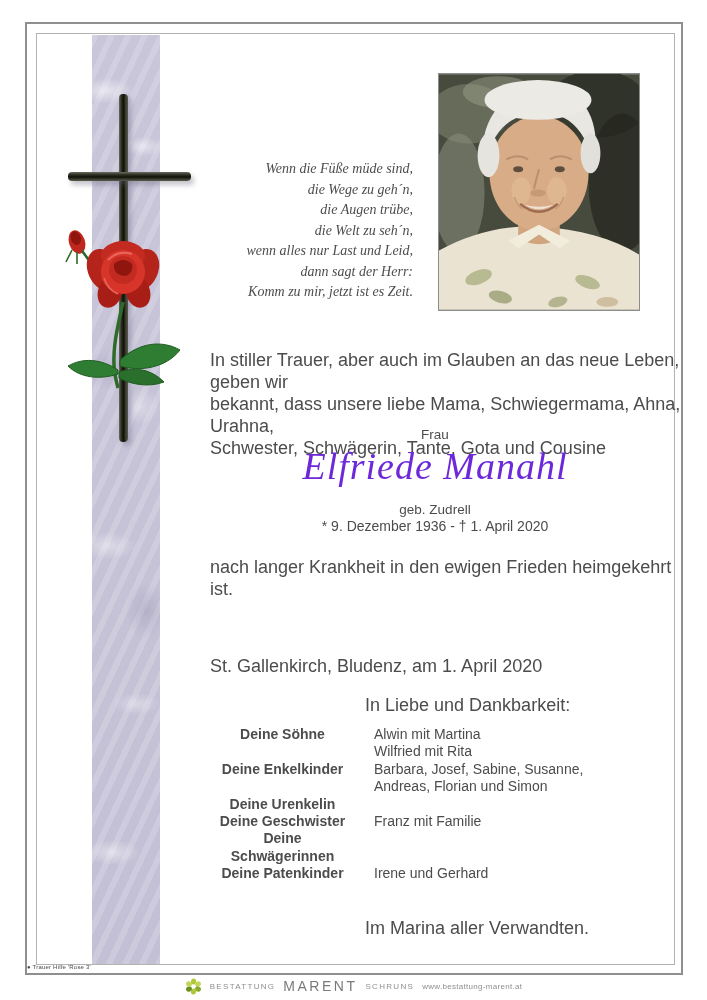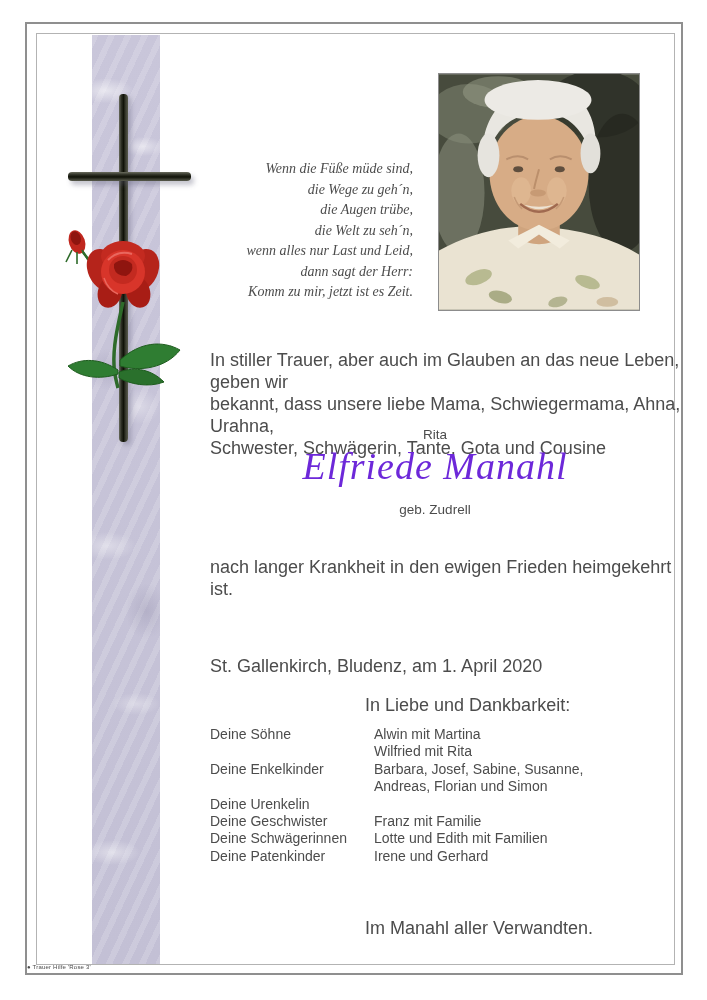--- a/index.html
+++ b/index.html
@@ -53,21 +53,21 @@
     font-style:italic;font-size:38px;line-height:56px;color:#6d28d9;letter-spacing:1px;}
   .maiden{top:499px;font-size:13.5px;}
   .dates{top:515px;font-size:14px;}
   .para1{top:556px;}
   .para2{top:586px;line-height:21.5px;}
   .place{top:655px;}
   .closing-intro{left:365px;top:694px;width:300px;}
   .family{position:absolute;left:210px;top:726px;width:470px;font-size:14px;
     line-height:17.4px;color:#4c4c4c;}
   .fam-row{display:flex;}
-  .fam-label{width:145px;text-align:left;flex:0 0 145px;}
+  .fam-label{width:145px;text-align:center;flex:0 0 145px;font-weight:bold;}
   .fam-value{margin-left:19px;flex:1;}
   .closing-end{left:365px;top:917px;width:300px;}
   
   .tiny-note{position:absolute;left:27px;top:964px;font-size:6px;color:#4a4a4a;letter-spacing:.2px;}
   .brand-row{position:absolute;left:0;top:976px;width:707px;height:20px;
     display:flex;align-items:center;justify-content:center;gap:8px;}
   .brand-prefix,.brand-location{font-size:8px;letter-spacing:1.3px;color:#8f8f8f;}
   .brand-name{font-size:14px;letter-spacing:2.5px;color:#7a7a7a;}
   .brand-url{font-size:8px;letter-spacing:.3px;color:#8f8f8f;}
 </style>
@@ -149,23 +149,24 @@
 die Wege zu geh´n,
 die Augen trübe,
 die Welt zu seh´n,
 wenn alles nur Last und Leid,
 dann sagt der Herr:
 Komm zu mir, jetzt ist es Zeit.</div>
 
   <div class="txt intro">In stiller Trauer, aber auch im Glauben an das neue Leben, geben wir
 bekannt, dass unsere liebe Mama, Schwiegermama, Ahna, Urahna,
 Schwester, Schwägerin, Tante, Gota und Cousine</div>
-  <div class="txt center frau">Rita</div>
+  <div class="txt center frau">Frau</div>
   <div class="txt center name">Elfriede Manahl</div>
   <div class="txt center maiden">geb. Zudrell</div>
+  <div class="txt center dates">* 9. Dezember 1936 - † 1. April 2020</div>
   <div class="txt para1">nach langer Krankheit in den ewigen Frieden heimgekehrt ist.</div>
   <div class="txt place">St. Gallenkirch, Bludenz, am 1. April 2020</div>
   <div class="txt closing-intro">In Liebe und Dankbarkeit:</div>
 
   <div class="family">
     <div class="fam-row">
       <span class="fam-label">Deine Söhne</span>
       <span class="fam-value">Alwin mit Martina</span>
     </div>
 
@@ -193,27 +194,42 @@
     </div>
 
     <div class="fam-row">
       <span class="fam-label">Deine Geschwister</span>
       <span class="fam-value">Franz mit Familie</span>
     </div>
 
 
     <div class="fam-row">
       <span class="fam-label">Deine Schwägerinnen</span>
-      <span class="fam-value">Lotte und Edith mit Familien</span>
     </div>
 
     <div class="fam-row">
       <span class="fam-label">Deine Patenkinder</span>
       <span class="fam-value">Irene und Gerhard</span>
     </div>
   </div>
 
-  <div class="txt closing-end">Im Manahl aller Verwandten.</div>
+  <div class="txt closing-end">Im Marina aller Verwandten.</div>
 
   <div class="tiny-note">● Trauer Hilfe 'Rose 3'</div>
 
+  <div class="brand-row">
+    <svg width="17" height="17" viewBox="0 0 17 17">
+      <g>
+        <ellipse cx="8.5" cy="3.5" rx="2.6" ry="3" fill="#aec838" transform="rotate(10 8.5 3.5)"></ellipse>
+        <ellipse cx="13" cy="6" rx="2.6" ry="3" fill="#c3d65a" transform="rotate(60 13 6)"></ellipse>
+        <ellipse cx="13" cy="11" rx="2.6" ry="3" fill="#8aaa2e" transform="rotate(120 13 11)"></ellipse>
+        <ellipse cx="8.5" cy="13.5" rx="2.6" ry="3" fill="#aec838" transform="rotate(190 8.5 13.5)"></ellipse>
+        <ellipse cx="4" cy="11" rx="2.6" ry="3" fill="#6b8f23" transform="rotate(240 4 11)"></ellipse>
+        <ellipse cx="4" cy="6" rx="2.6" ry="3" fill="#c3d65a" transform="rotate(300 4 6)"></ellipse>
+      </g>
+    </svg>
+    <span class="brand-prefix">BESTATTUNG</span>
+    <span class="brand-name">MARENT</span>
+    <span class="brand-location">SCHRUNS</span>
+    <span class="brand-url">www.bestattung-marent.at</span>
+  </div>
 
 </div>
 
 </body></html>

